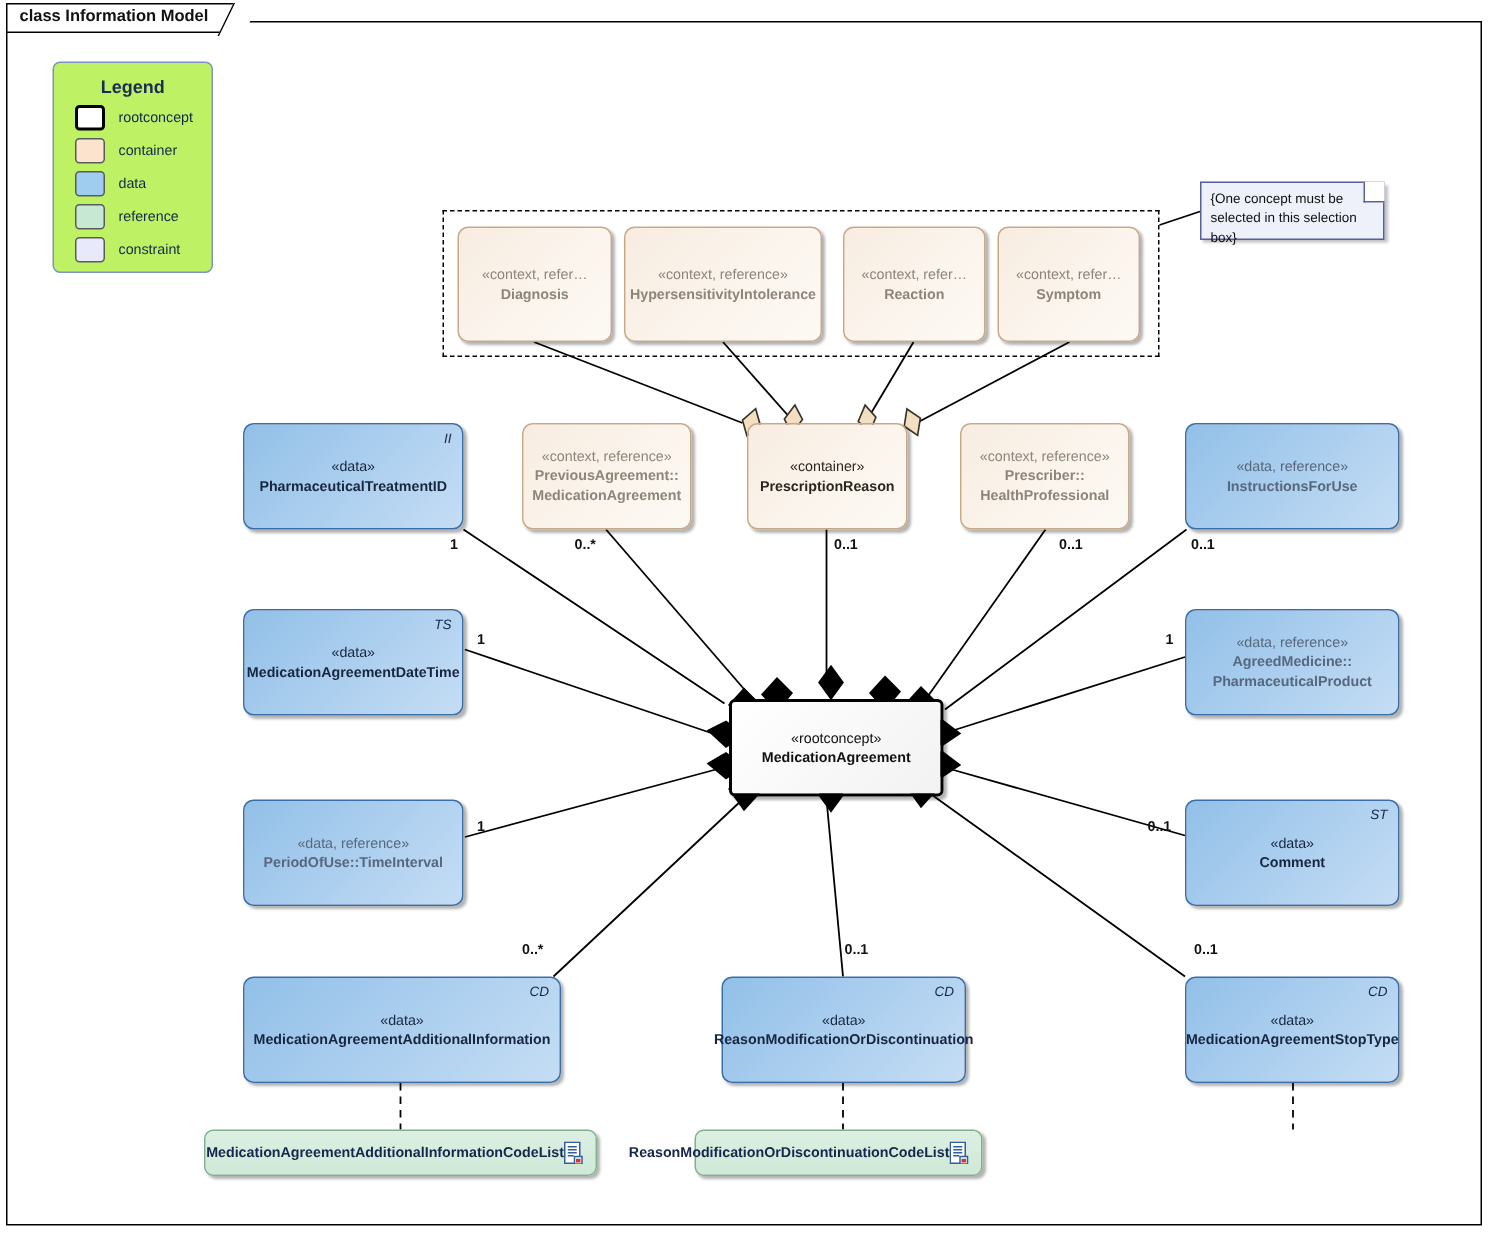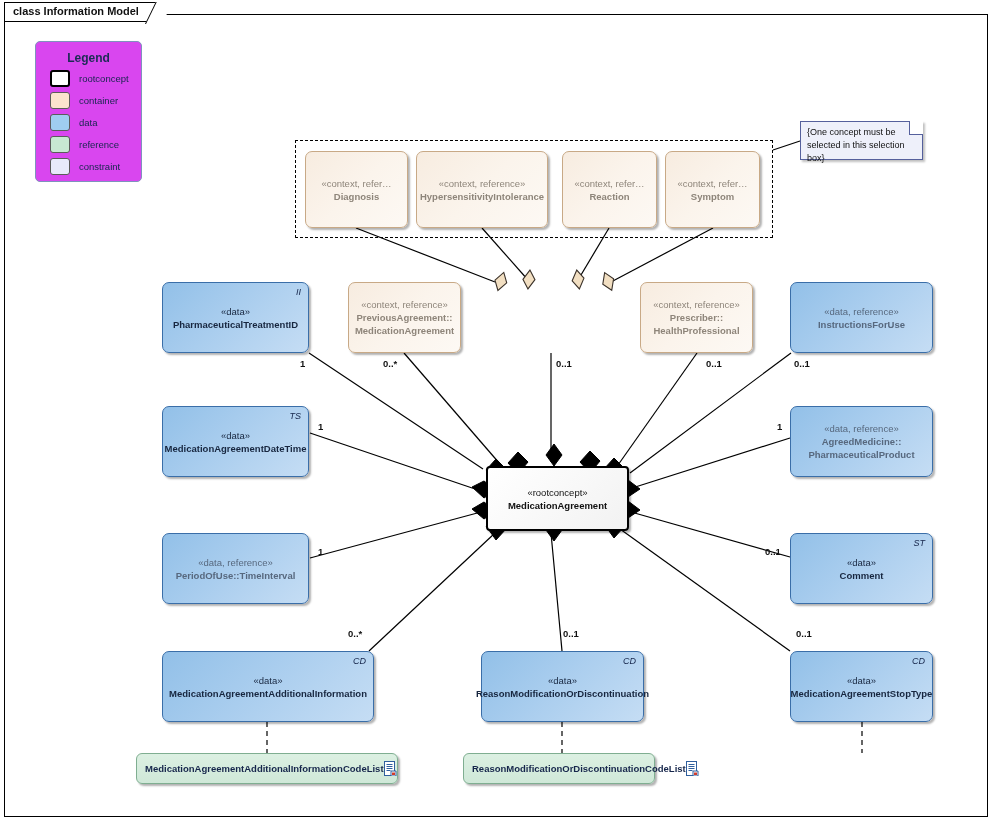--- a/index.html
+++ b/index.html
@@ -14,21 +14,21 @@
   .frame-tab:after{content:"";position:absolute;right:-1px;top:-1px;width:16px;height:22px;
              background:#fff;border-left:1px solid #000;
              transform:skewX(-26deg);transform-origin:bottom left;}
   .frame-tab span{position:relative;z-index:2;}
 
   
   svg.wires{position:absolute;left:0;top:0;width:993px;height:822px;overflow:visible;z-index:2;}
 
   
   .legend{position:absolute;left:35px;top:41px;width:105px;height:139px;
-          background:#d946ef;border:1px solid #7f92bd;border-radius:5px;z-index:4;}
+          background:#bef264;border:1px solid #7f92bd;border-radius:5px;z-index:4;}
   .legend-title{text-align:center;font-size:12px;font-weight:bold;color:#1b2c55;margin-top:9px;}
   .legend-row{display:flex;align-items:center;margin:5px 0 0 14px;}
   .legend-swatch{width:20px;height:17px;border-radius:3px;box-sizing:border-box;}
   .legend-label{font-size:9.5px;color:#15264d;margin-left:9px;}
 
   
   .node{position:absolute;box-sizing:border-box;border-radius:7px;z-index:3;
         display:flex;flex-direction:column;align-items:center;justify-content:center;
         box-shadow:2px 2px 2px rgba(0,0,0,.30);}
   .node .stereo{font-size:9.5px;line-height:13px;text-align:center;}
@@ -44,21 +44,21 @@
           border:1px solid #c8a986;}
   .n-container .stereo,.n-container .nm{color:#2a2620;}
   .n-container.dim .stereo,.n-container.dim .nm{color:#8e857a;}
 
   .n-root{background:linear-gradient(135deg,#ffffff 0%,#f2f2f2 100%);
           border:2.5px solid #000;border-radius:4px;}
   .n-root .stereo,.n-root .nm{color:#111;}
 
   .n-codelist{background:linear-gradient(180deg,#dcf0e2 0%,#cfe8d8 100%);
           border:1px solid #7fae91;border-radius:6px;
-          flex-direction:row;justify-content:flex-start;padding:0 8px;}
+          flex-direction:row;justify-content:flex-end;padding:0 8px;}
   .n-codelist .nm{font-size:9.5px;font-weight:bold;color:#16264b;}
 
   .doc-ico{width:13px;height:15px;flex:0 0 13px;}
 
   
   .selbox{position:absolute;left:295px;top:140px;width:478px;height:98px;
           border:1.6px dashed #000;box-sizing:border-box;z-index:1;background:transparent;}
 
   
   .note{position:absolute;left:800px;top:121px;width:123px;height:39px;z-index:4;
@@ -192,20 +192,24 @@
     <div class="stereo">«data»</div>
     <div class="nm">PharmaceuticalTreatmentID</div>
   </div>
 
   <div class="node n-container dim" style="left:348px;top:282px;width:113px;height:71px;">
     <div class="stereo">«context, reference»</div>
     <div class="nm">PreviousAgreement::</div>
     <div class="nm">MedicationAgreement</div>
   </div>
 
+  <div class="node n-container" style="left:498px;top:282px;width:107px;height:71px;">
+    <div class="stereo">«container»</div>
+    <div class="nm">PrescriptionReason</div>
+  </div>
 
   <div class="node n-container dim" style="left:640px;top:282px;width:113px;height:71px;">
     <div class="stereo">«context, reference»</div>
     <div class="nm">Prescriber::</div>
     <div class="nm">HealthProfessional</div>
   </div>
 
   <div class="node n-data dim" style="left:790px;top:282px;width:143px;height:71px;">
     <div class="stereo">«data, reference»</div>
     <div class="nm">InstructionsForUse</div>

